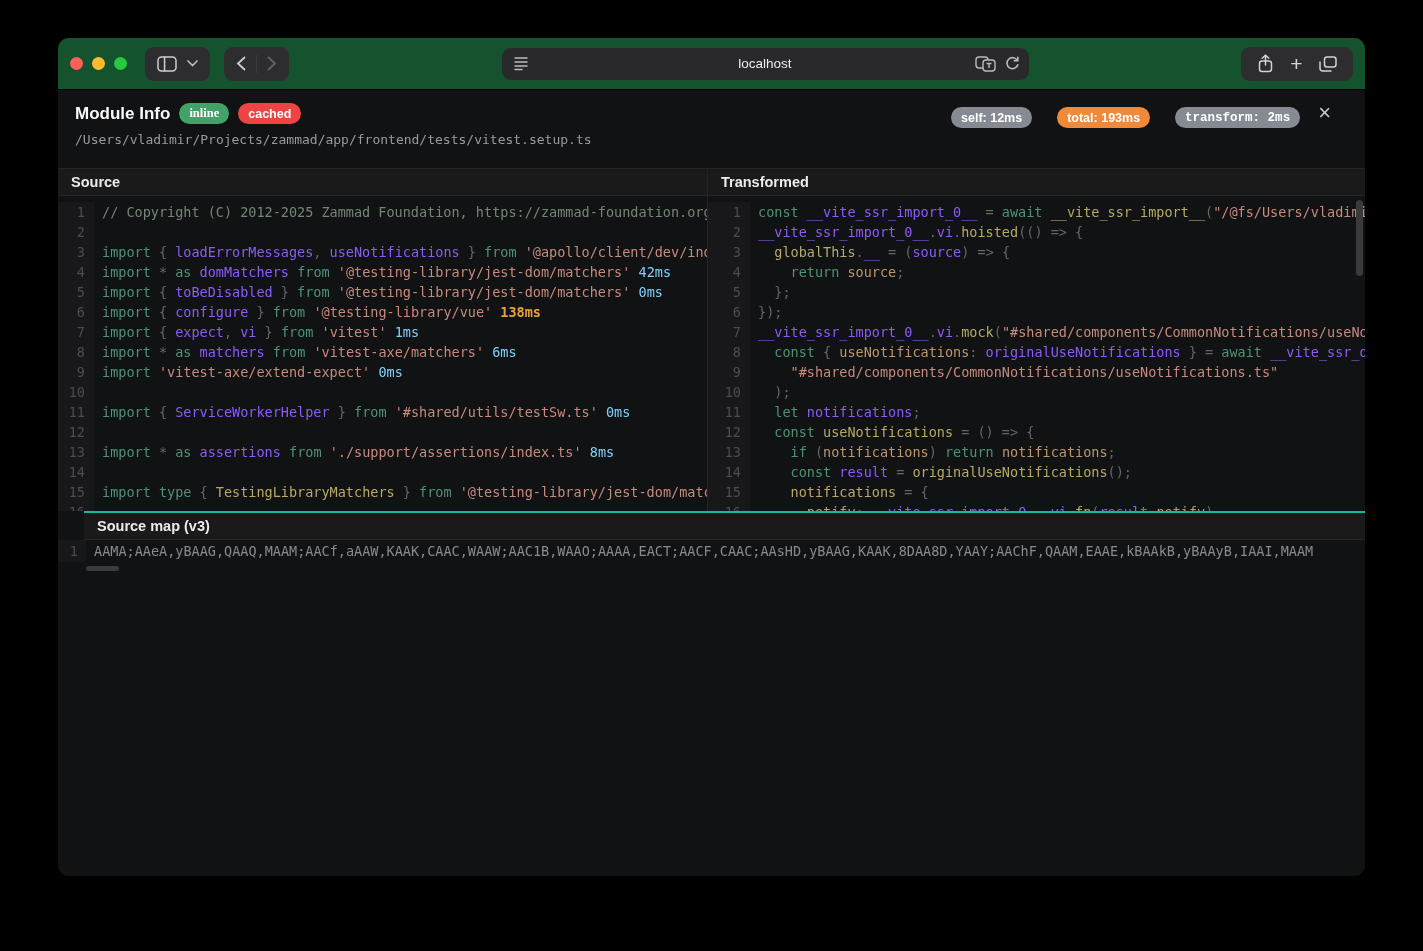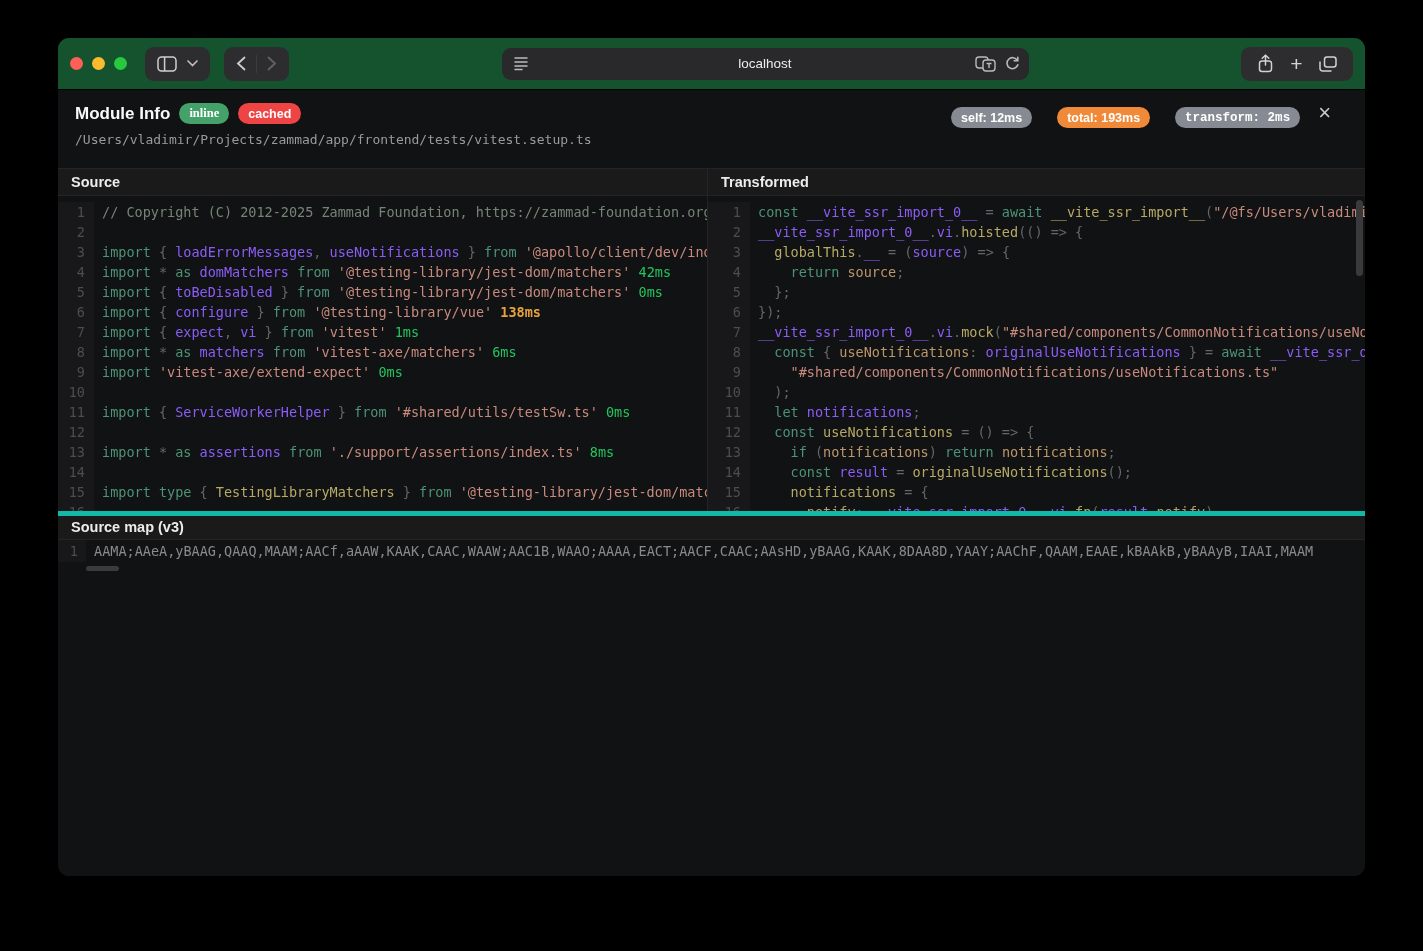--- a/index.html
+++ b/index.html
@@ -73,27 +73,27 @@
   .panel.trans .ln { flex-basis:42px; }
   .cd { flex:1; padding-left:8px; overflow:hidden; }
   .tk-k { color:#4d9375; }
   .tk-v { color:#8b5cf6; }
   .tk-s { color:#c98a7d; }
   .tk-f { color:#b8a965; }
   .tk-o { color:#bd976a; }
   .tk-p { color:#666668; }
   .tk-c { color:#758575; }
   .tk-w { color:#dbd7ca; }
-  .tk-tg { color:#22c55e; }
+  .tk-tg { color:#7dd3fc; }
   .tk-to { color:#e6a23c; font-weight:700; }
   .vthumb { position:absolute; right:2px; top:4px; width:7px; height:76px; border-radius:4px; background:#3a3a3c; }
   
   .smhead {
-    flex:0 0 29px; background:#1a1a1b; border-top:5px solid #14b8a6; border-bottom:1px solid #242426;
-    display:flex; align-items:center; padding:0 13px; font-size:14.5px; font-weight:700; color:#ececec;
+    flex:0 0 29px; background:#1a1a1b; border-top:2px solid #14b8a6; border-bottom:1px solid #242426;
+    display:flex; align-items:center; padding:0 13px; font-size:14.5px; font-weight:700; color:#ececec;margin-left:26px;
   }
   .smline {
     flex:0 0 22px; display:flex; background:#111214; white-space:pre; overflow:hidden;
     font-family:"DejaVu Sans Mono", monospace; font-size:13.5px; line-height:22px;
   }
   .smline .ln { flex:0 0 28px; padding-right:8px; line-height:22px; }
   .smline .cd { color:#8a8a8c; }
   .smbottom { flex:1; background:#111214; position:relative; }
   .hthumb { position:absolute; left:28px; top:4px; width:33px; height:5px; border-radius:3px; background:#3b3b3d; }
 </style>

